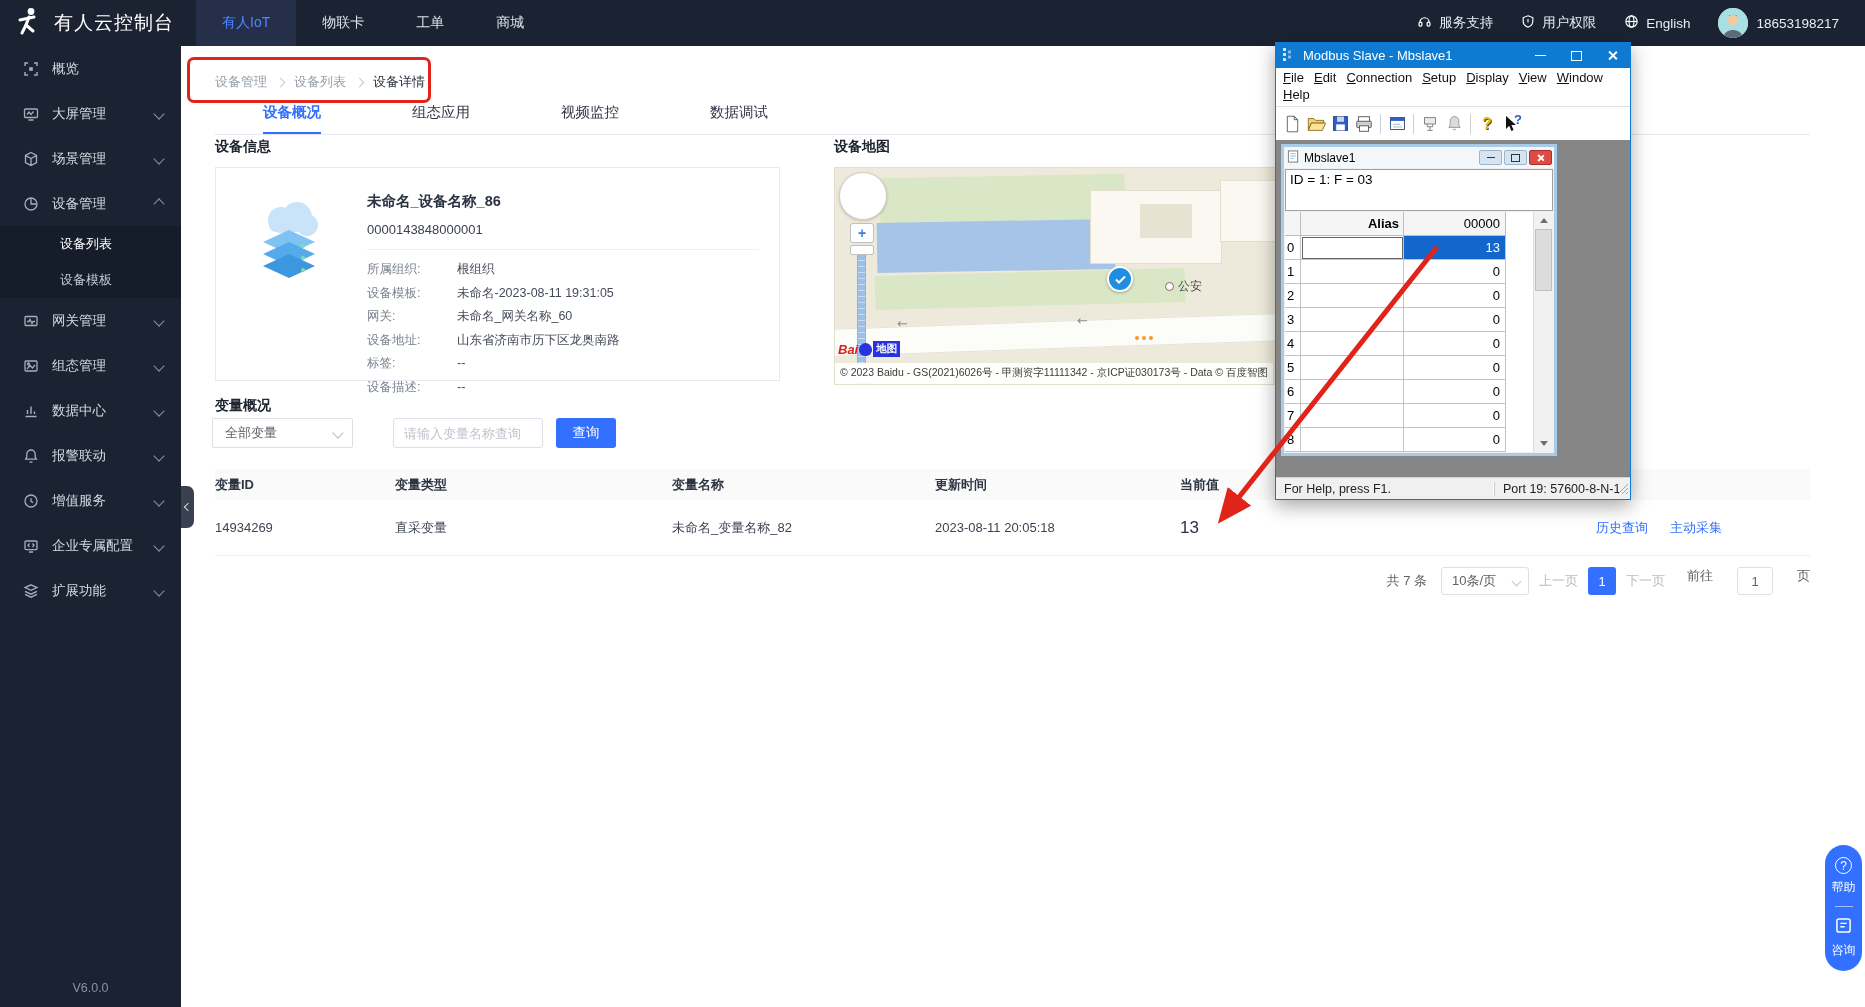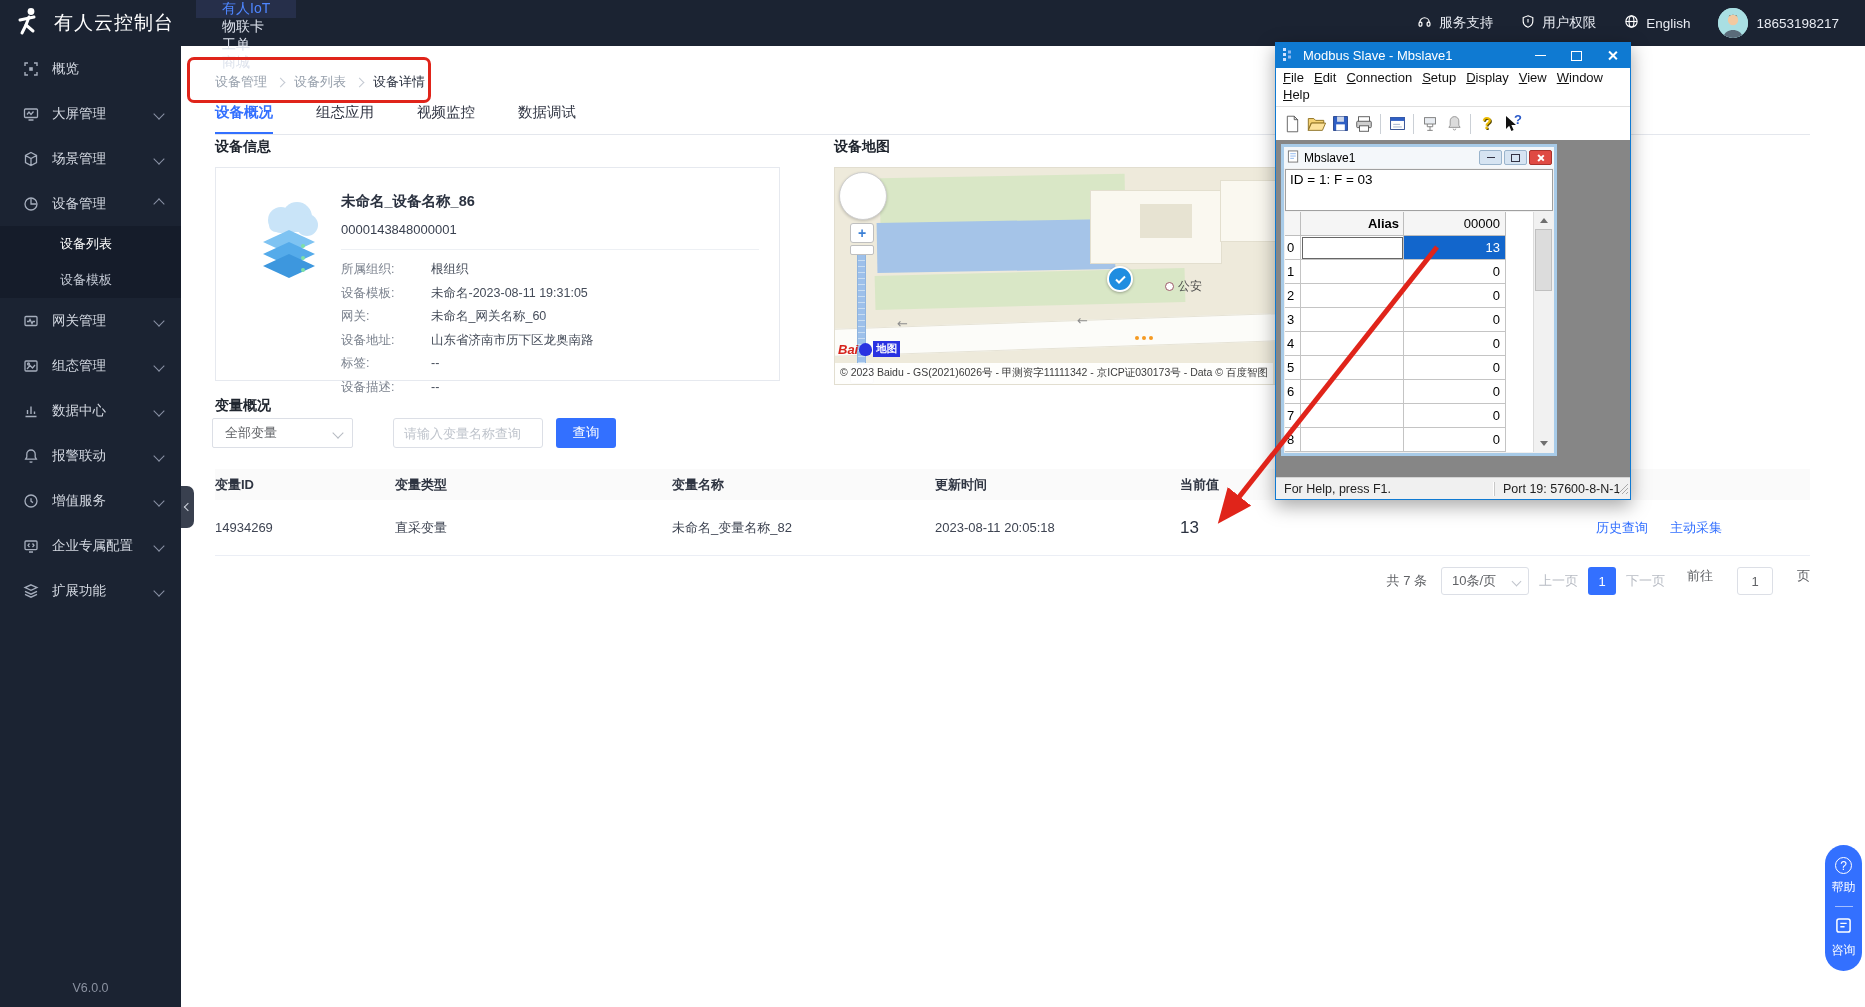--- a/index.html
+++ b/index.html
@@ -3,21 +3,21 @@
 <meta charset="utf-8">
 <style>
   html,body{margin:0;padding:0;background:#e5e5e5;}
   body{font-family:"Liberation Sans","DejaVu Sans",sans-serif;-webkit-font-smoothing:antialiased;}
   .stage{position:relative;width:1865px;height:1007px;overflow:hidden;background:#fff;}
 
   
   .navbar{position:absolute;left:0;top:0;width:100%;height:46px;background:#1b2332;display:flex;align-items:center;z-index:10;}
   .brand{display:flex;align-items:center;gap:10px;padding-left:12px;width:196px;box-sizing:border-box;}
   .brand-title{color:#fff;font-size:19px;letter-spacing:1px;}
-  .nav-tabs{display:flex;height:46px;align-items:stretch;flex-direction:column;}
+  .nav-tabs{display:flex;height:46px;align-items:stretch;}
   .nav-tab{display:flex;align-items:center;padding:0 26px;color:#dde2ec;font-size:14px;cursor:pointer;}
   .nav-tab.active{background:#262f4a;color:#4e86ff;}
   .nav-right{margin-left:auto;display:flex;align-items:center;gap:28px;padding-right:26px;color:#e8ebf2;font-size:13.5px;}
   .nav-right .nav-item{display:flex;align-items:center;gap:7px;cursor:pointer;}
   .avatar{width:30px;height:30px;border-radius:50%;overflow:hidden;background:#a9dfe3;}
   .phone-wrap{display:flex;align-items:center;gap:8px;color:#f0b430;}
 
   
   .sidebar{position:absolute;left:0;top:46px;bottom:0;width:181px;background:#1b2332;z-index:5;}
   .side-item{height:45px;display:flex;align-items:center;padding:0 18px 0 23px;color:#d4d9e2;font-size:13.5px;cursor:pointer;}
@@ -33,28 +33,28 @@
   .collapse-handle .chev{border-color:#cfd4de;transform:rotate(135deg);width:5px;height:5px;}
 
   
   .main{position:absolute;left:181px;top:46px;right:0;bottom:0;background:#fff;}
   .breadcrumb{position:absolute;left:34px;top:27px;display:flex;align-items:center;gap:10px;font-size:13px;color:#97a0ac;}
   .bc-sep{width:6px;height:6px;border-right:1.3px solid #c3c9d2;border-top:1.3px solid #c3c9d2;transform:rotate(45deg);}
   .bc-last{color:#2b3240;font-weight:normal;}
   .red-box{position:absolute;left:6px;top:11px;width:238px;height:40px;border:3px solid #e0241a;border-radius:7px;pointer-events:none;z-index:20;}
 
   .page-tabs{position:absolute;left:34px;right:55px;top:57px;display:flex;border-bottom:1px solid #e4e7ed;height:31px;}
-  .ptab{font-size:14.5px;color:#303543;margin-right:43px;padding-bottom:29px;cursor:pointer;}
+  .ptab{font-size:14.5px;color:#303543;margin-right:43px;padding-bottom:29px;cursor:pointer;margin-left:48px;}
   .ptab.active{color:#3370ff;font-weight:bold;border-bottom:2px solid #3370ff;}
 
   .info-row{position:absolute;left:34px;top:92px;display:flex;}
   .sec-title{font-size:14px;font-weight:bold;color:#20262f;height:20px;margin-bottom:9px;}
   .info-card{width:565px;height:214px;border:1px solid #e6e9ef;box-sizing:border-box;display:flex;padding:18px 20px;}
   .dev-icon{width:105px;flex:0 0 105px;display:flex;align-items:flex-start;justify-content:center;padding-top:8px;}
-  .dev-meta{flex:1;}
+  .dev-meta{margin-left:26px;flex:1;}
   .dev-name{font-size:14.5px;font-weight:bold;color:#2b3240;margin-top:6px;}
   .dev-id{font-size:13px;color:#3a4150;margin-top:11px;}
   .dev-div{border-top:1px solid #edf0f4;margin:12px 0 8px;}
   .f-row{display:flex;font-size:12.5px;line-height:23.5px;}
   .f-label{width:90px;color:#7b828e;}
   .f-value{color:#454c59;}
 
   .map-col{margin-left:54px;}
   .map{position:relative;width:678px;height:218px;background:#eeeadb;overflow:hidden;border:1px solid #e2ded0;box-sizing:border-box;cursor:grab;}
   .m-green1{position:absolute;left:45px;top:8px;width:245px;height:46px;background:#d9e7c6;transform:rotate(-1deg);}

